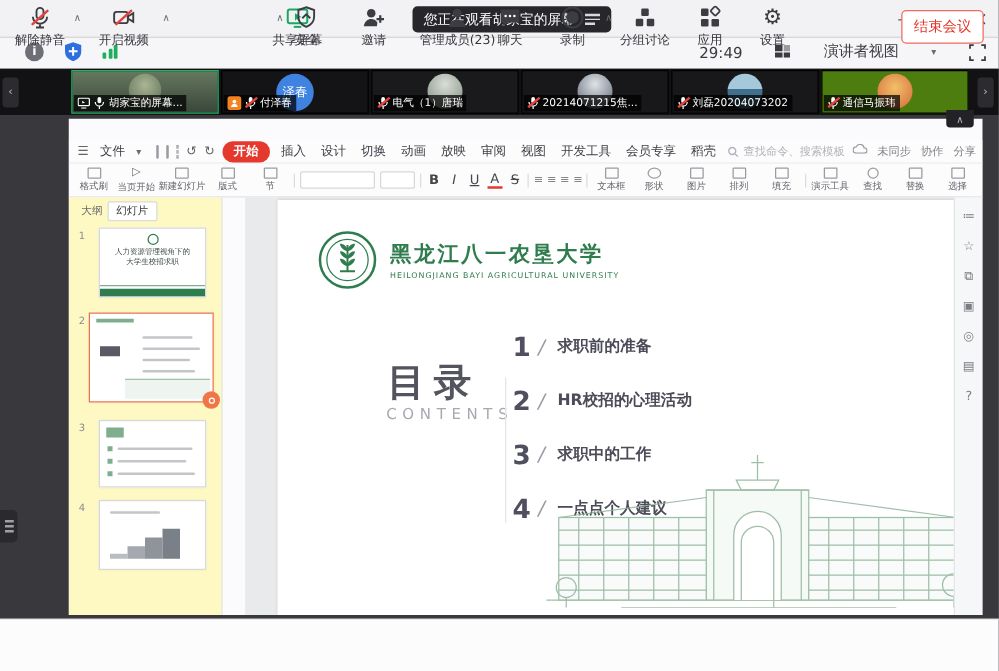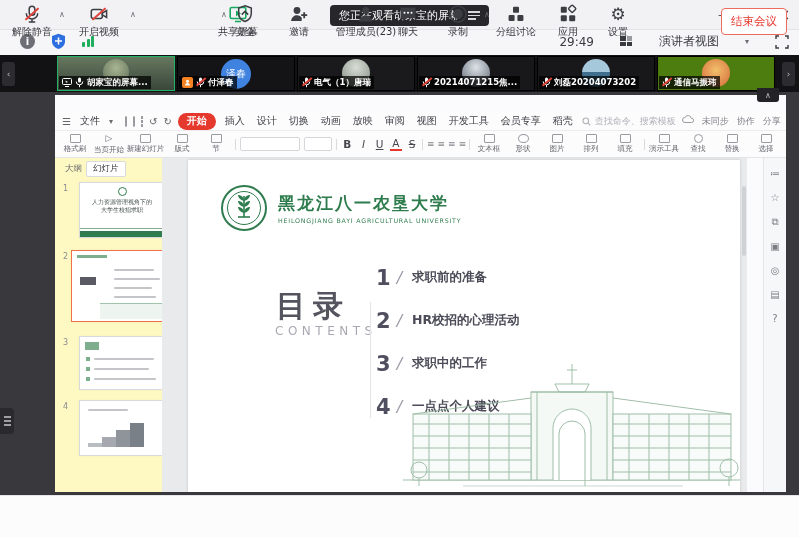--- a/index.html
+++ b/index.html
@@ -29,21 +29,21 @@
   .layout-ic i:nth-child(2){ background:#9a9ba0; }
   .dd { font-size:8px; color:#6b6c72; }
 
   
   .strip { left:0; top:55px; width:799px; height:37px; background:#121215; }
   .navbtn { width:13px; height:24px; background:#2c2c30; color:#b9bac0; border-radius:3px; font-size:9px;
     display:flex; align-items:center; justify-content:center; }
   .thumb { top:56px; width:118px; height:35px; background:#1a1a1d; border:1px solid #000; overflow:hidden; }
   .thumb.sharing { border:1.5px solid #23b163; }
   .vlabel { position:absolute; left:1px; bottom:1px; max-width:112px; background:rgba(0,0,0,.72); height:13px;
-    display:flex; align-items:center; gap:3px; padding:0 3px; color:#fff; font-size:8.5px; white-space:nowrap; overflow:hidden;font-weight:bold; }
+    display:flex; align-items:center; gap:3px; padding:0 3px; color:#fff; font-size:8.5px; white-space:nowrap; overflow:hidden; }
   .av { position:absolute; left:50%; top:2px; transform:translateX(-50%); border-radius:50%; }
   .mini-mic { position:relative; width:9px; height:11px; flex:0 0 auto; }
   .mini-mic svg { display:block; }
   .mini-slash { position:absolute; left:-1px; top:4px; width:12px; height:1.6px; background:#e0443c; transform:rotate(-40deg); }
   .orange-person { width:11px; height:11px; background:#f58220; border-radius:2px; display:flex; align-items:center; justify-content:center; flex:0 0 auto; }
   .collapse-btn { left:757px; top:88px; width:22px; height:14px; background:#232327; color:#b9bac0; font-size:8px;
     border-radius:0 0 3px 3px; display:flex; align-items:center; justify-content:center; z-index:5; }
   .handle { left:0; top:408px; width:14px; height:26px; background:#2a2a2e; border-radius:0 4px 4px 0;
     display:flex; flex-direction:column; gap:2.5px; align-items:center; justify-content:center; z-index:5; }
   .handle i { width:7px; height:1.5px; background:#9fa0a6; display:block; }
@@ -93,21 +93,21 @@
   .pnum { position:absolute; left:8px; font-size:8px; color:#8a8b91; }
   .card { position:absolute; background:#fff; border:1px solid #d8d9dc; box-shadow:0 0 2px rgba(0,0,0,.06); }
   .card.sel { border:1.5px solid #f0704a; }
   .gbar { background:#2f7d4e; }
   .badge { position:absolute; right:-6px; bottom:-6px; width:14px; height:14px; background:#ef7646; border-radius:50%;
     display:flex; align-items:center; justify-content:center; }
   .badge i { width:5px; height:5px; border:1.2px solid #fff; border-radius:50%; display:block; }
   .tline { background:#c3c5c9; height:2px; border-radius:1px; position:absolute; }
   .gsq { background:#7fae8f; position:absolute; }
 
-  .canvas { left:107px; top:0; width:585px; height:334px; background:#e9eaec; }
+  .canvas { left:141px; top:0; width:585px; height:334px; background:#e9eaec; }
   .slide { left:26px; top:2px; width:552px; height:332px; background:#fff; box-shadow:0 0 3px rgba(0,0,0,.15); overflow:hidden; }
   .canvas-scroll { right:1px; top:28px; width:4px; height:70px; background:#cfd1d4; border-radius:2px; }
 
   .logo-row { left:32px; top:24px; display:flex; align-items:center; gap:10px; }
   .univ-cn { font-family:"DejaVu Serif","Liberation Serif",serif; font-size:17px; font-weight:bold; color:#2f7d4e; letter-spacing:2px; }
   .univ-en { font-size:6.3px; color:#2f7d4e; letter-spacing:.8px; margin-top:2px; }
   .toc-title { left:88px; top:126px; font-size:30px; font-weight:bold; color:#54545e; letter-spacing:7px; }
   .toc-sub { left:87px; top:164px; font-size:12px; color:#a8a8b2; letter-spacing:4.5px; }
   .toc-items { left:188px; top:96px; display:flex; flex-direction:column; }
   .toc-row { height:43px; display:flex; align-items:center; gap:6px; }

